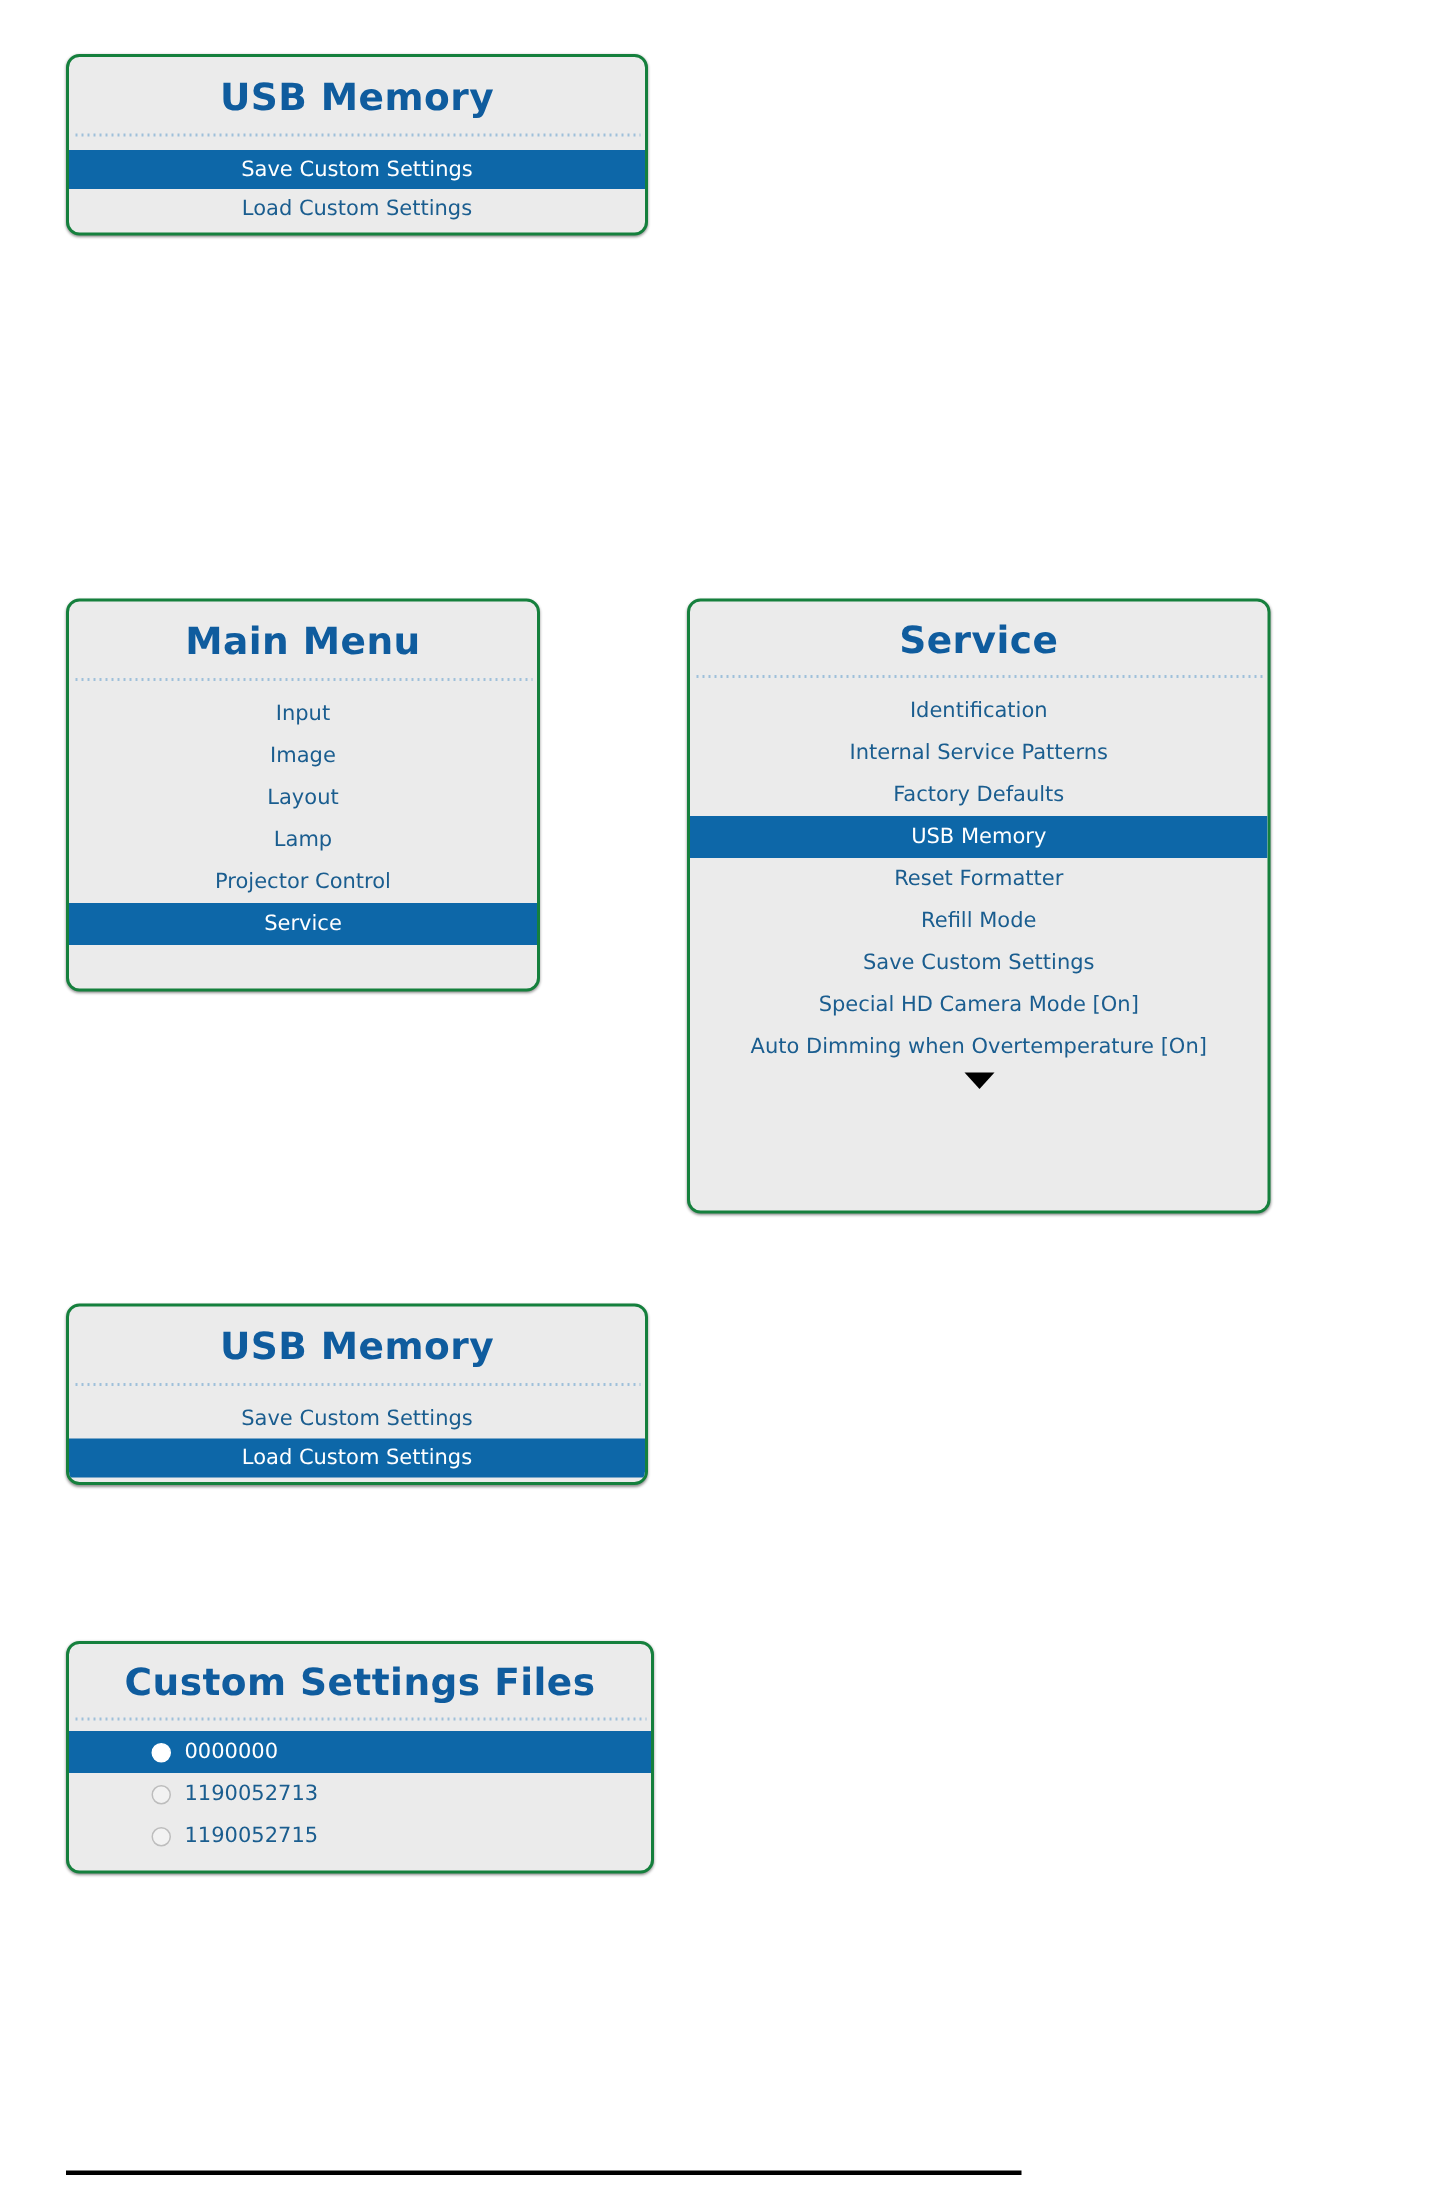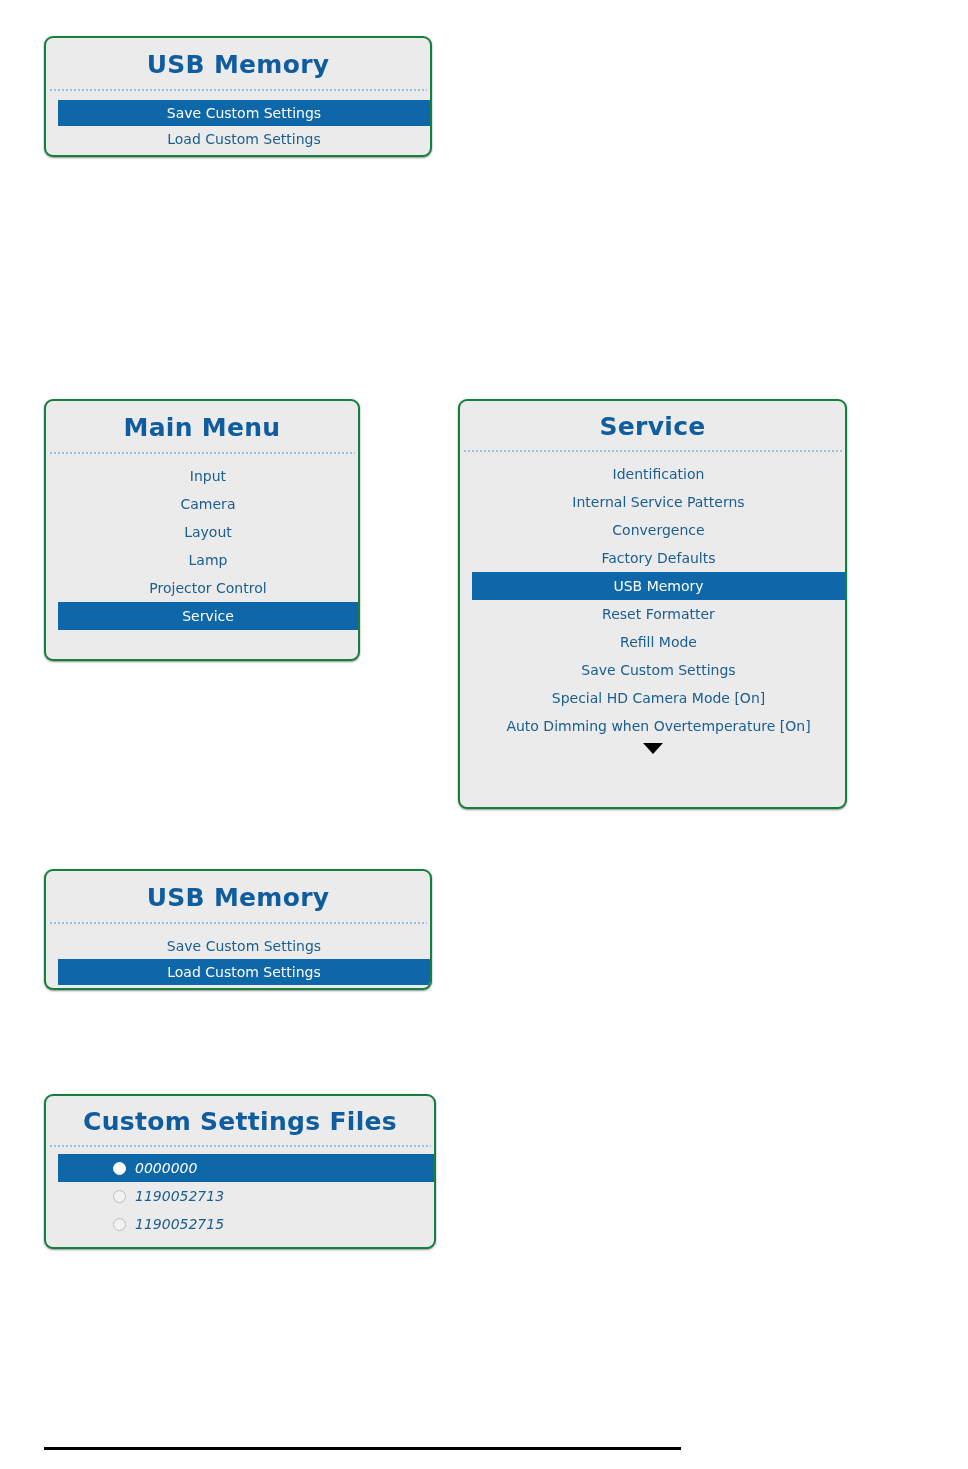--- a/index.html
+++ b/index.html
@@ -35,21 +35,20 @@
   .osd-sep {
     height: 2px;
     margin: 0 3px;
     background-image: radial-gradient(circle, #9fc0da 0 1px, transparent 1px);
     background-size: 4px 2px;
     background-repeat: repeat-x;
     background-position: 0 0;
   }
   .osd-items {
     display: block;
-    margin-left: 12px;
   }
   .osd-item {
     color: #1a5d8f;
     text-align: center;
     line-height: 1;
     white-space: nowrap;
     position: relative;
   }
   .osd-item.selected {
     background: #0d67a8;
@@ -66,21 +65,20 @@
     border-top: 11px solid #000000;
   }
 
   
   .radio-item {
     display: flex;
     align-items: center;
     color: #1a5d8f;
     white-space: nowrap;
     line-height: 1;
-    font-style: italic;
   }
   .radio-item.selected {
     background: #0d67a8;
     color: #ffffff;
   }
   .radio-dot {
     width: 13px;
     height: 13px;
     border-radius: 50%;
     box-sizing: border-box;
@@ -151,35 +149,34 @@
     <div class="osd-item selected">Save Custom Settings</div>
     <div class="osd-item">Load Custom Settings</div>
   </div>
 </div>
 
 <div class="osd" id="panel-main-menu">
   <div class="osd-title">Main Menu</div>
   <div class="osd-sep"></div>
   <div class="osd-items">
     <div class="osd-item">Input</div>
-    <div class="osd-item">Camera</div>
+    <div class="osd-item">Image</div>
     <div class="osd-item">Layout</div>
     <div class="osd-item">Lamp</div>
     <div class="osd-item">Projector Control</div>
     <div class="osd-item selected">Service</div>
   </div>
 </div>
 
 <div class="osd" id="panel-service">
   <div class="osd-title">Service</div>
   <div class="osd-sep"></div>
   <div class="osd-items">
     <div class="osd-item">Identification</div>
     <div class="osd-item">Internal Service Patterns</div>
-    <div class="osd-item">Convergence</div>
     <div class="osd-item">Factory Defaults</div>
     <div class="osd-item selected">USB Memory</div>
     <div class="osd-item">Reset Formatter</div>
     <div class="osd-item">Refill Mode</div>
     <div class="osd-item">Save Custom Settings</div>
     <div class="osd-item">Special HD Camera Mode [On]</div>
     <div class="osd-item">Auto Dimming when Overtemperature [On]</div>
   </div>
   <div class="scroll-wrap">
     <div class="scroll-arrow"></div>

